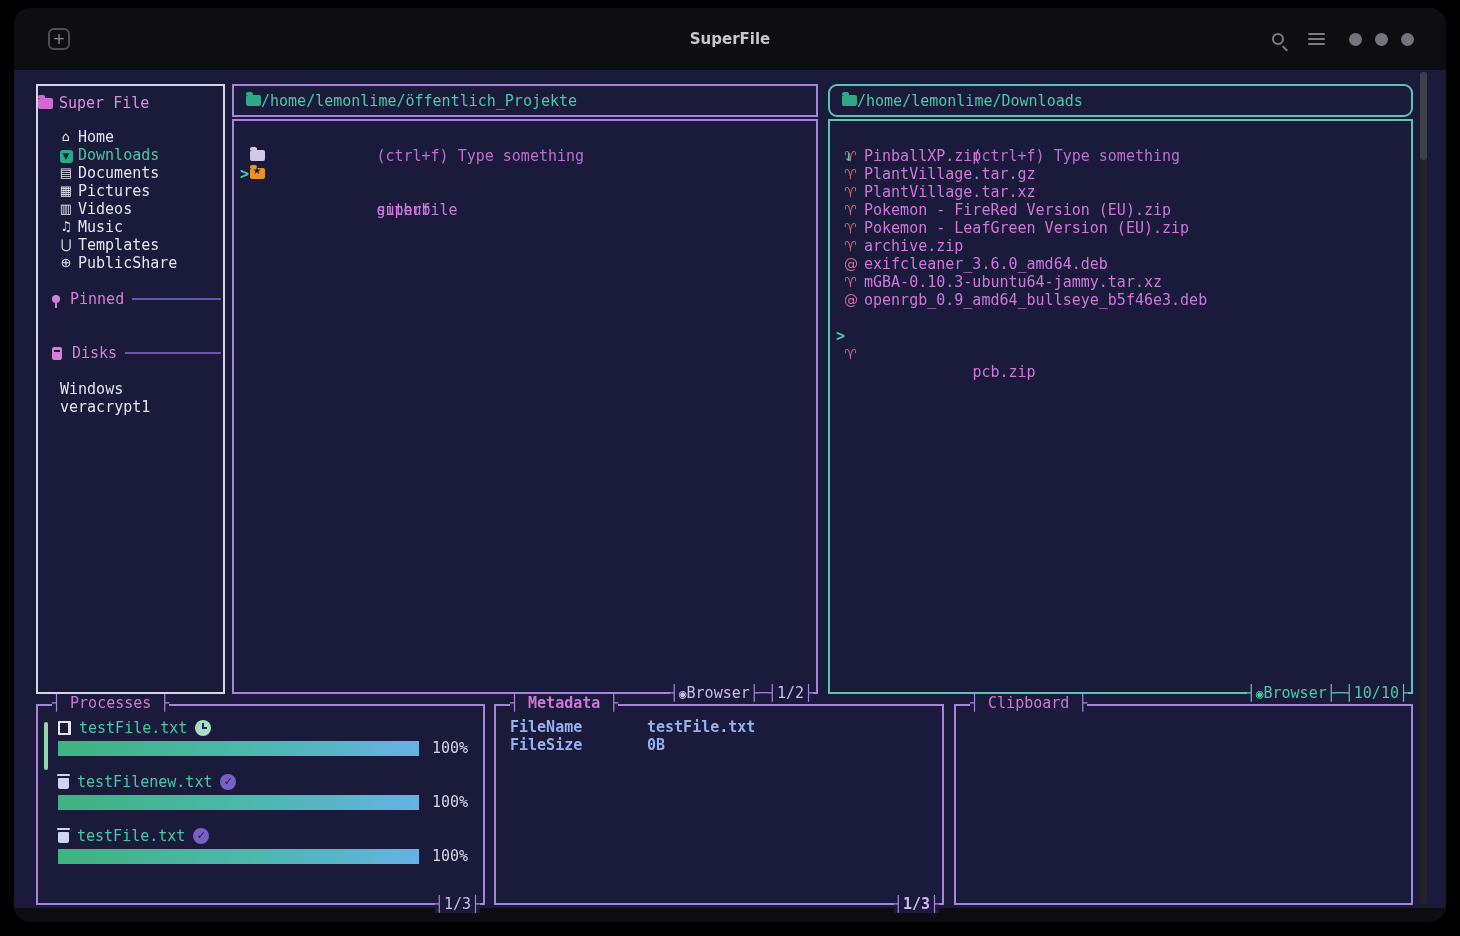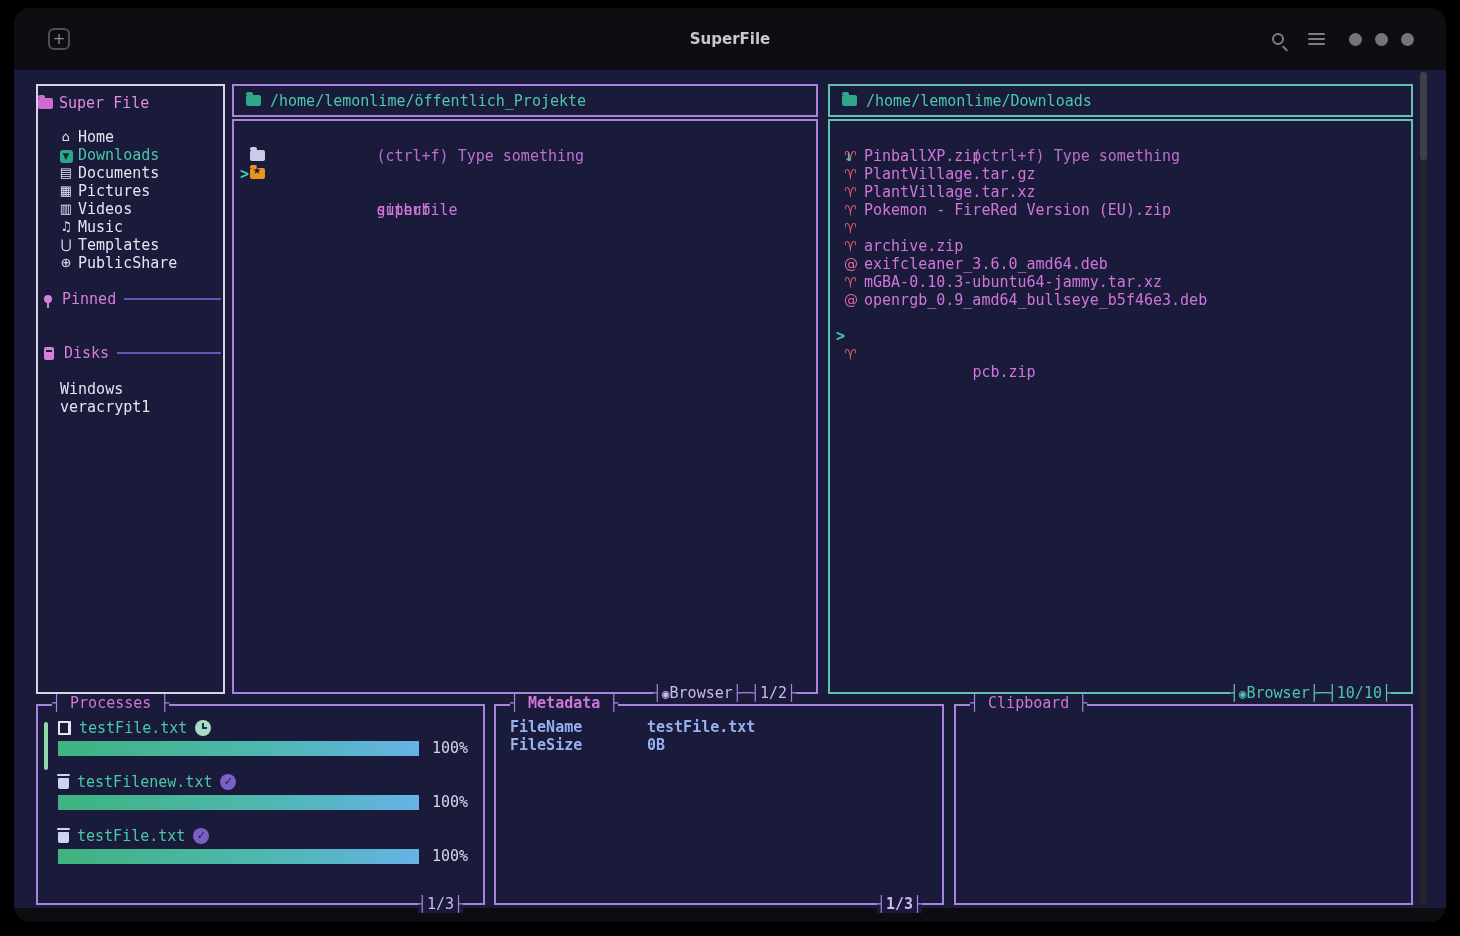--- a/index.html
+++ b/index.html
@@ -36,25 +36,25 @@
   
   .content{position:absolute;left:0;top:62px;width:1432px;height:838px;background:var(--bg);}
   .vscroll{position:absolute;left:1406px;top:2px;width:7px;height:832px;background:#232329;border-radius:3px;}
   .vscroll .thumb{position:absolute;left:0;top:0;width:7px;height:88px;background:#3f3f49;border-radius:3px;}
   
   .panel{position:absolute;border:2px solid var(--border-purple);background:var(--bg);}
   .panel.teal{border-color:var(--border-teal);}
   .panel.white{border-color:var(--border-white);}
   .ptitle{position:absolute;top:-12px;left:14px;background:var(--bg);white-space:pre;color:var(--pink);}
   .ptitle .brk, .pfoot .brk{color:var(--border-purple);}
-  .pfoot{position:absolute;bottom:-10px;right:20px;background:var(--bg);white-space:pre;color:var(--lav);}
+  .pfoot{position:absolute;bottom:-10px;right:3px;background:var(--bg);white-space:pre;color:var(--lav);}
   .pfoot.tealtxt{color:var(--teal);}
   .pfoot.tealtxt .brk{color:var(--border-teal);}
   
-  .pathbox{display:flex;align-items:center;padding-left:12px;gap:9px;color:var(--teal);}
+  .pathbox{display:flex;align-items:center;padding-left:12px;color:var(--teal);}
   
   .folder{display:inline-block;width:15px;height:11px;border-radius:2px;position:relative;background:#2ea886;flex:none;vertical-align:-1px;}
   .folder::before{content:"";position:absolute;top:-3px;left:0;width:7px;height:3px;border-radius:2px 2px 0 0;background:inherit;}
   .folder.f-pink{background:#d06bd0;}
   .folder.f-light{background:#cfc9e8;}
   .folder.f-orange{background:#e8941f;}
   .folder .star{position:absolute;top:-3px;left:2.5px;color:#1a1a3b;font-size:10px;line-height:11px;font-family:"DejaVu Sans",sans-serif;}
   
   .filelist{padding-top:8px;}
   .srow,.frow{height:18px;line-height:18px;position:relative;padding-left:34px;white-space:pre;}
@@ -66,21 +66,21 @@
   .gi.zip{color:var(--red);}
   .gi.deb{color:var(--debpink);}
   .fname{color:var(--pink);}
   
   .sb-title{height:18px;line-height:18px;display:flex;justify-content:flex-start;align-items:center;gap:6px;color:#df8ede;margin-top:8px;}
   .sb-items{margin-top:16px;}
   .sb-item{height:18px;line-height:18px;display:flex;align-items:center;padding-left:20px;color:var(--white);}
   .sb-item .ic{width:16px;flex:none;text-align:center;font-family:"DejaVu Sans",sans-serif;font-size:13px;margin-right:4px;}
   .sb-item.active{color:var(--teal);}
   .dl-ic{display:inline-block;width:13px;height:13px;border-radius:3px;background:#2aa98c;color:#0e2a28;font-size:9px;line-height:13px;text-align:center;font-weight:bold;}
-  .sb-sec{display:flex;align-items:center;padding-left:6px;color:#d77fd8;height:18px;}
+  .sb-sec{display:flex;align-items:center;padding-left:14px;color:#d77fd8;height:18px;}
   .sb-sec .lbl{margin:0 8px 0 10px;}
   .sb-sec .rule{flex:1;height:2px;background:var(--line);margin-right:2px;}
   .pin-ic{display:inline-block;width:8px;height:8px;border-radius:50%;background:#d77fd8;position:relative;flex:none;}
   .pin-ic::after{content:"";position:absolute;left:3px;top:8px;width:2px;height:5px;background:#d77fd8;}
   .usb-ic{display:inline-block;width:10px;height:13px;border-radius:2px;background:#d77fd8;position:relative;flex:none;}
   .usb-ic::after{content:"";position:absolute;left:2px;top:3px;width:6px;height:2px;background:#1a1a3b;}
   .disk-entry{height:18px;line-height:18px;padding-left:22px;color:var(--white);}
   
   .proc-scroll{position:absolute;left:6px;top:16px;width:4px;height:48px;background:#8fd9a8;border-radius:2px;}
   .proc-item{position:absolute;left:20px;right:12px;}
@@ -204,37 +204,37 @@
             <span class="fname">github</span>
           </div>
           <div class="frow">
             <span class="fic folder f-orange"><span class="star">★</span></span>
             <span class="fname">superfile</span>
           </div>
         </div>
         <div class="pfoot"><span class="brk">┤</span><span class="eye">◉</span><span>Browser</span><span class="brk">├─┤</span><span>1/2</span><span class="brk">├</span></div>
       </div>
 
-      <div class="panel teal" style="left:814px;top:14px;width:585px;height:33px;">
+      <div class="panel teal" style="left:814px;top:14px;width:585px;height:33px;border-radius:9px;">
         <div class="pathbox" style="height:29px;">
           <span class="folder"></span>
           <span>/home/lemonlime/Downloads</span>
         </div>
       </div>
 
       <div class="panel teal" style="left:814px;top:49px;width:585px;height:575px;">
         <div class="filelist">
           <div class="srow">
             <span class="arrow">↓</span><span class="ph">(ctrl+f) Type something</span>
           </div>
           <div class="frow"><span class="gi zip">♈</span><span class="fname">PinballXP.zip</span></div>
           <div class="frow"><span class="gi zip">♈</span><span class="fname">PlantVillage.tar.gz</span></div>
           <div class="frow"><span class="gi zip">♈</span><span class="fname">PlantVillage.tar.xz</span></div>
           <div class="frow"><span class="gi zip">♈</span><span class="fname">Pokemon - FireRed Version (EU).zip</span></div>
-          <div class="frow"><span class="gi zip">♈</span></div>
+          <div class="frow"><span class="gi zip">♈</span><span class="fname">Pokemon - LeafGreen Version (EU).zip</span></div>
           <div class="frow"><span class="gi zip">♈</span><span class="fname">archive.zip</span></div>
           <div class="frow"><span class="gi deb">@</span><span class="fname">exifcleaner_3.6.0_amd64.deb</span></div>
           <div class="frow"><span class="gi zip">♈</span><span class="fname">mGBA-0.10.3-ubuntu64-jammy.tar.xz</span></div>
           <div class="frow"><span class="gi deb">@</span><span class="fname">openrgb_0.9_amd64_bullseye_b5f46e3.deb</span></div>
           <div class="frow">
             <span class="cursor">&gt;</span>
             <span class="gi zip">♈</span>
             <span class="fname">pcb.zip</span>
           </div>
         </div>

